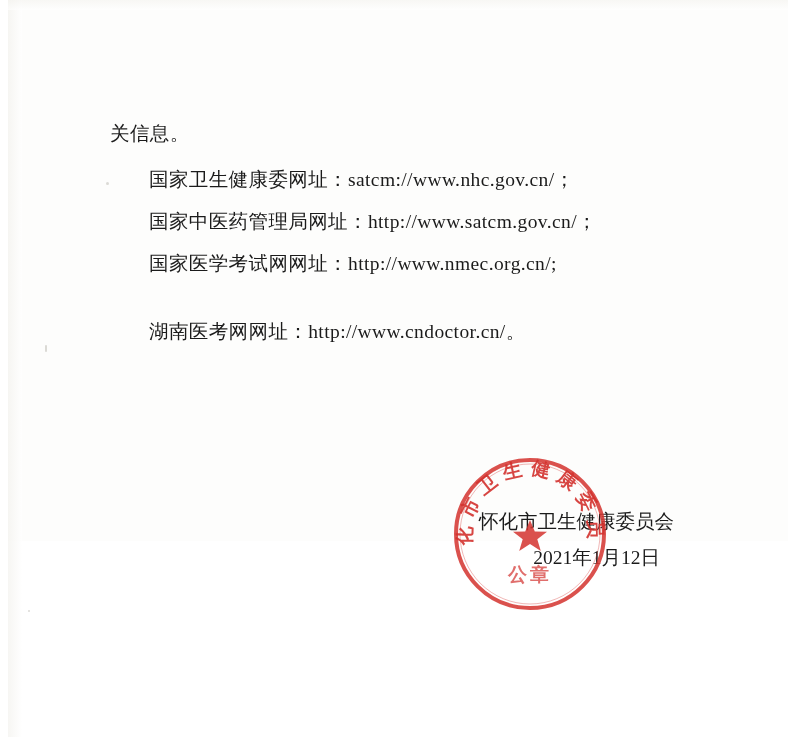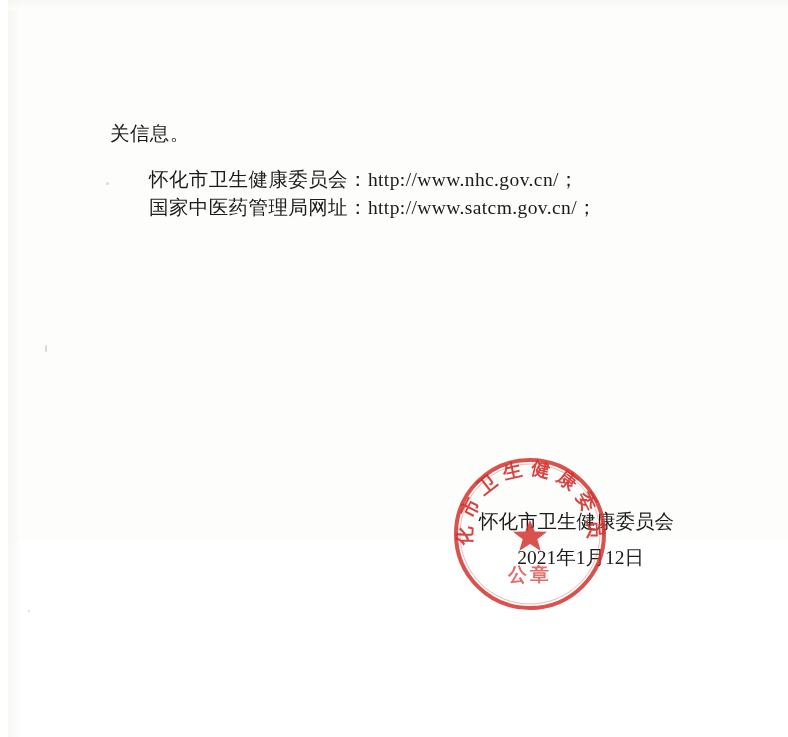--- a/index.html
+++ b/index.html
@@ -94,30 +94,32 @@
 
   <div class="scan-edge-left"></div>
   <div class="scan-edge-top"></div>
 
   <div class="speck" style="left:98px; top:182px; width:3px; height:3px;"></div>
   <div class="speck" style="left:37px; top:345px; width:2px; height:7px; border-radius:1px;"></div>
   <div class="speck" style="left:20px; top:610px; width:2px; height:2px;"></div>
 
   <div class="body-text line-cont" style="top:124px;">关信息。</div>
 
-  <div class="body-text line-indent" style="top:170px;">怀化市卫生健康委员会：http://www.nhc.gov.cn/；</div>
+  <div class="body-text line-indent" style="top:170px;">国家卫生健康委网址：satcm://www.nhc.gov.cn/；</div>
 
-  <div class="body-text line-indent" style="top:198px;">国家中医药管理局网址：http://www.satcm.gov.cn/；</div>
+  <div class="body-text line-indent" style="top:212px;">国家中医药管理局网址：http://www.satcm.gov.cn/；</div>
+
+  <div class="body-text line-indent" style="top:254px;">国家医学考试网网址：http://www.nmec.org.cn/;</div>
 
 
-
+  <div class="body-text line-indent" style="top:322px;">湖南医考网网址：http://www.cndoctor.cn/。</div>
 
 
   <div class="sign-block" style="top:508px;">怀化市卫生健康委员会</div>
-  <div class="sign-block" style="top:544px; right:152px;">2021年1月12日</div>
+  <div class="sign-block" style="top:544px; right:136px;">2021年1月12日</div>
 
   <div class="seal">
     <svg width="158" height="158" viewBox="0 0 158 158" xmlns="http://www.w3.org/2000/svg">
       <defs>
         <path id="sealArc" d="M 79,79 m -62,0 a 62,62 0 1,1 124,0 a 62,62 0 1,1 -124,0"></path>
         <path id="sealArcText" d="M 20,79 a 59,59 0 1,1 118,0"></path>
       </defs>
       <circle cx="79" cy="79" r="74" fill="none" stroke="#d3322e" stroke-width="4" opacity="0.85"></circle>
       <circle cx="79" cy="79" r="70" fill="none" stroke="#d3322e" stroke-width="1" opacity="0.35"></circle>
 

